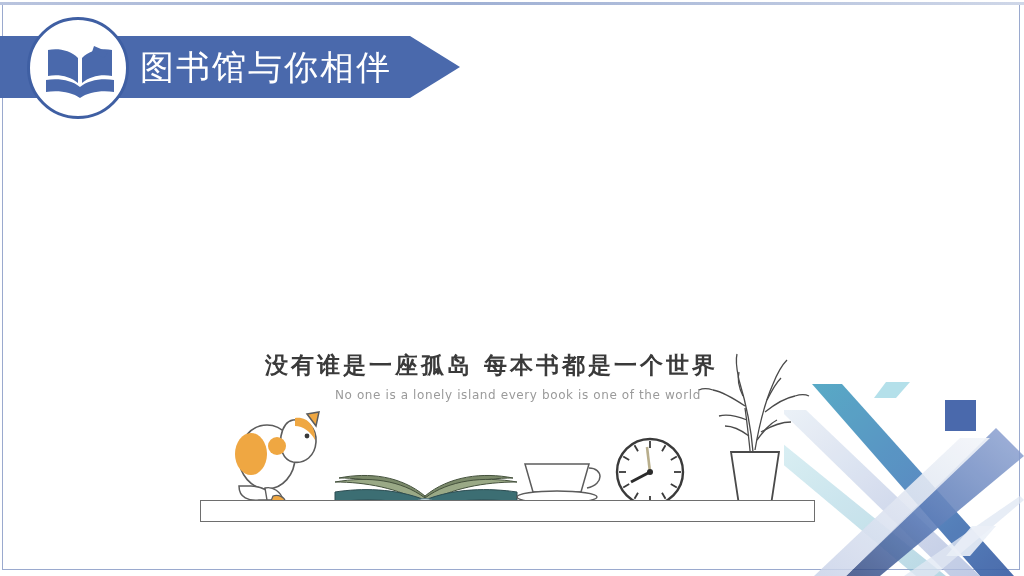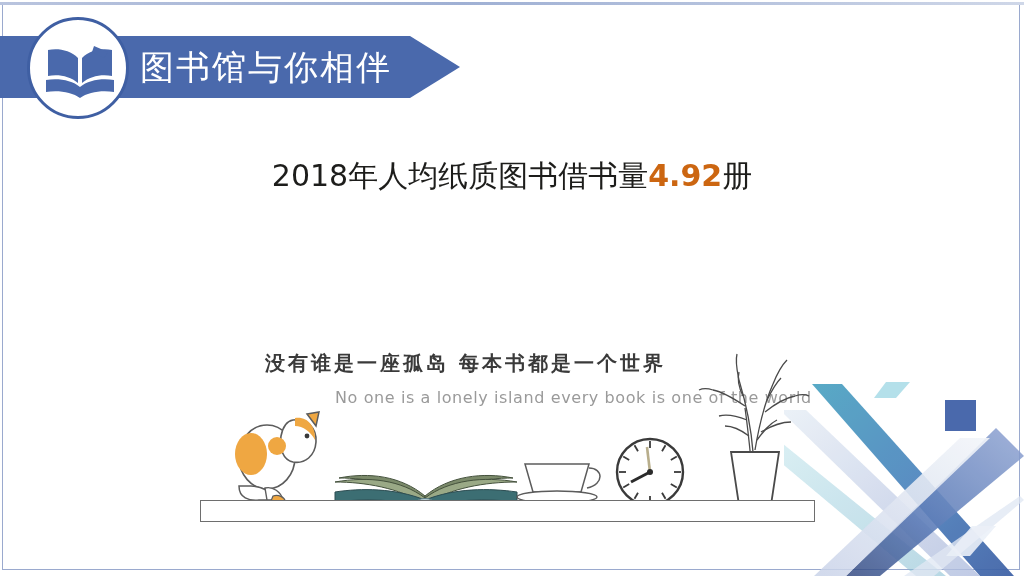--- a/index.html
+++ b/index.html
@@ -91,31 +91,31 @@
 
   
   .illu {
     position: absolute;
     left: 195px; top: 340px;
     width: 640px; height: 190px;
   }
   .illu-title {
     position: absolute;
     left: 70px; top: 10px;
-    font-size: 20px;
+    font-size: 23px;
     color: #3a3a3a;
     letter-spacing: 3px;
     white-space: nowrap;
     font-family: "DejaVu Serif", "Liberation Serif", serif;
     font-weight: bold;
   }
   .illu-sub {
     position: absolute;
     left: 140px; top: 48px;
-    font-size: 16px;
+    font-size: 12px;
     color: #9a9a9a;
     letter-spacing: 0.6px;
     white-space: nowrap;
     font-family: "DejaVu Sans", "Liberation Sans", sans-serif;
   }
 
   
   .shelf {
     position: absolute;
     left: 5px; top: 160px;
@@ -157,23 +157,20 @@
     <svg width="72" height="58" viewBox="0 0 72 58">
       <path d="M34 16 C26 8, 14 6, 4 8 L4 34 C14 32, 26 34, 34 41 Z" fill="#4a69ac"></path>
       <path d="M38 16 C46 8, 58 6, 68 8 L68 34 C58 32, 46 34, 38 41 Z" fill="#4a69ac"></path>
       <path d="M50 4 L64 10 L60 16 L48 10 Z" fill="#4a69ac"></path>
       <path d="M2 38 C14 36, 28 38, 36 45 C44 38, 58 36, 70 38 L70 50 C58 48, 44 50, 36 56 C28 50, 14 48, 2 50 Z" fill="#4a69ac"></path>
     </svg>
   </div>
 
   <div class="text-block">
 
-    <div class="tline">
-      <span>2018年人均纸质图书借书量</span><span class="hl">4.92</span><span>册</span>
-    </div>
 
 
   </div>
 
   <div class="illu">
 
     <div class="illu-title">没有谁是一座孤岛  每本书都是一个世界</div>
     <div class="illu-sub">No one is a lonely island every book is one of the world</div>
 
     <svg style="position:absolute; left:20px; top:62px;" width="130" height="105" viewBox="0 0 130 105">

